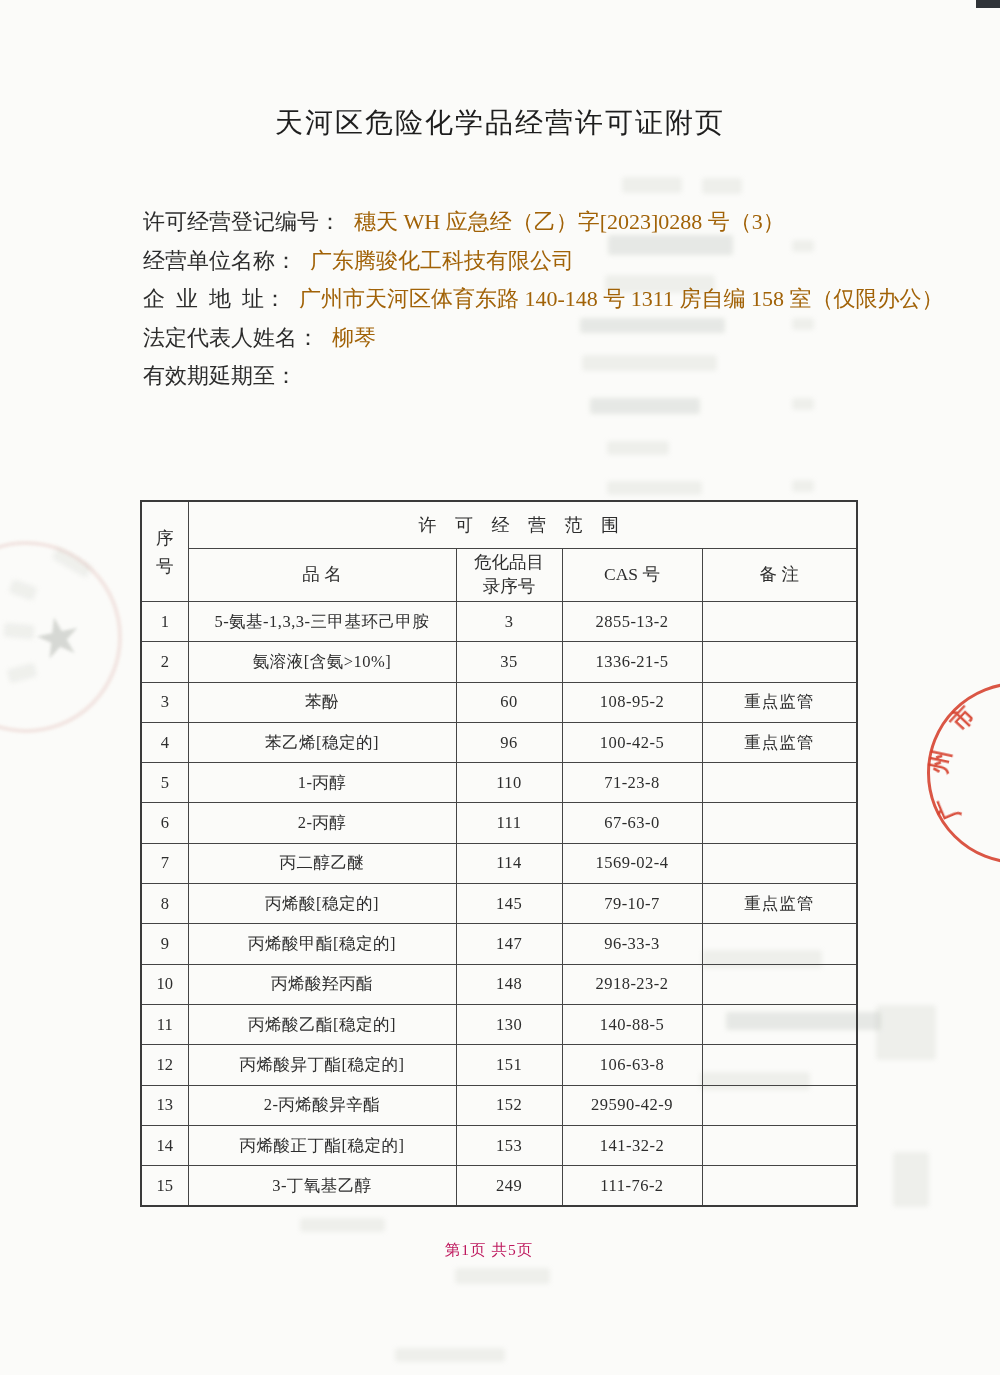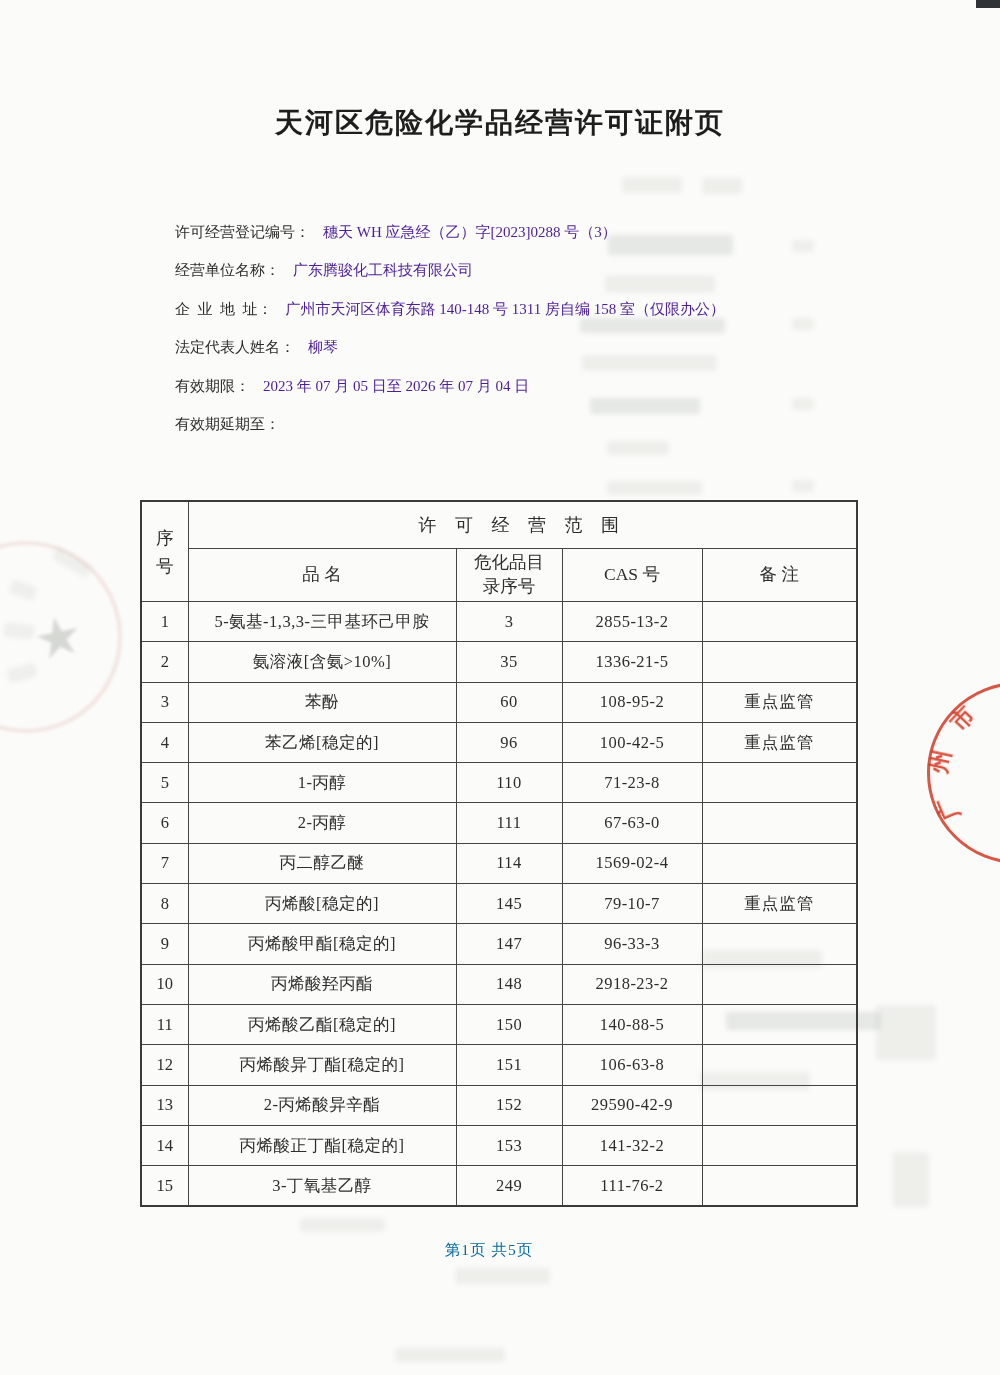--- a/index.html
+++ b/index.html
@@ -11,28 +11,28 @@
   }
   .page{
     position:relative;width:1000px;height:1375px;
     background:var(--paper,#fbfbf9);
     overflow:hidden;
     color:var(--ink,#2f2f2f);
   }
   
   .title{
     position:absolute;top:104px;left:0;width:1000px;
-    text-align:center;font-size:28px;font-weight:700;
+    text-align:center;font-size:28px;font-weight:400;
     letter-spacing:2px;color:#1e1e1e;margin:0;
   }
   
   .info{position:absolute;left:143px;top:203px;width:720px;}
-  .field{display:flex;align-items:flex-end;height:38.5px;font-size:15px;margin-left:32px;}
+  .field{display:flex;align-items:center;height:38.5px;font-size:22px;}
   .flabel{white-space:pre;color:#2c2c2c;}
-  .fvalue{margin-left:13px;white-space:pre;color:#4c1d95;}
+  .fvalue{margin-left:13px;white-space:pre;color:#a16207;}
   
   table.scope{
     position:absolute;left:140px;top:500px;width:716px;
     border-collapse:collapse;table-layout:fixed;
     background:transparent;
   }
   table.scope th,table.scope td{
     border:1.5px solid #454545;
     text-align:center;vertical-align:middle;
     font-weight:normal;color:#2d2d2d;
@@ -43,21 +43,21 @@
   th.h-sub{font-size:17.5px;height:52px;white-space:pre-line;line-height:1.35;}
   th.h-index{font-size:17.5px;white-space:pre-line;line-height:1.6;}
   td.c-no{font-size:16.5px;}
   td.c-name{font-size:16.5px;letter-spacing:0.5px;}
   td.c-cat,td.c-cas{font-size:16.5px;letter-spacing:0.5px;}
   td.c-remark{font-size:16.5px;letter-spacing:1px;}
   tbody tr{height:40.3px;}
   
   .footer{
     position:absolute;top:1240px;left:0;width:978px;
-    text-align:center;font-size:15.5px;color:#0369a1;letter-spacing:1px;
+    text-align:center;font-size:15.5px;color:#be185d;letter-spacing:1px;
   }
   
   .stamp-ring{
     position:absolute;left:927px;top:682px;width:176px;height:176px;
     border:3.5px solid var(--stamp-red,#d6402d);border-radius:50%;
     opacity:.88;filter:blur(.3px);
   }
   .stamp-char{
     position:absolute;font-size:23px;color:var(--stamp-red,#d6402d);
     font-weight:600;opacity:.9;filter:blur(.2px);
@@ -130,24 +130,20 @@
   </div>
       <div class="field">
     <span class="flabel">企  业  地  址：</span>
     <span class="fvalue">广州市天河区体育东路 140-148 号 1311 房自编 158 室（仅限办公）</span>
   </div>
       <div class="field">
     <span class="flabel">法定代表人姓名：</span>
     <span class="fvalue">柳琴</span>
   </div>
       <div class="field">
-    <span class="flabel">有效期限：</span>
-    <span class="fvalue">2023 年 07 月 05 日至 2026 年 07 月 04 日</span>
-  </div>
-      <div class="field">
     <span class="flabel">有效期延期至：</span>
     <span class="fvalue"></span>
   </div>
     </div>
 
   <table class="scope">
     <colgroup>
       <col style="width:47px">
         <col style="width:268px">
         <col style="width:106px">
@@ -235,21 +231,21 @@
         <tr>
     <td class="c-no">10</td>
     <td class="c-name">丙烯酸羟丙酯</td>
     <td class="c-cat">148</td>
     <td class="c-cas">2918-23-2</td>
     <td class="c-remark"></td>
   </tr>
         <tr>
     <td class="c-no">11</td>
     <td class="c-name">丙烯酸乙酯[稳定的]</td>
-    <td class="c-cat">150</td>
+    <td class="c-cat">130</td>
     <td class="c-cas">140-88-5</td>
     <td class="c-remark"></td>
   </tr>
         <tr>
     <td class="c-no">12</td>
     <td class="c-name">丙烯酸异丁酯[稳定的]</td>
     <td class="c-cat">151</td>
     <td class="c-cas">106-63-8</td>
     <td class="c-remark"></td>
   </tr>

